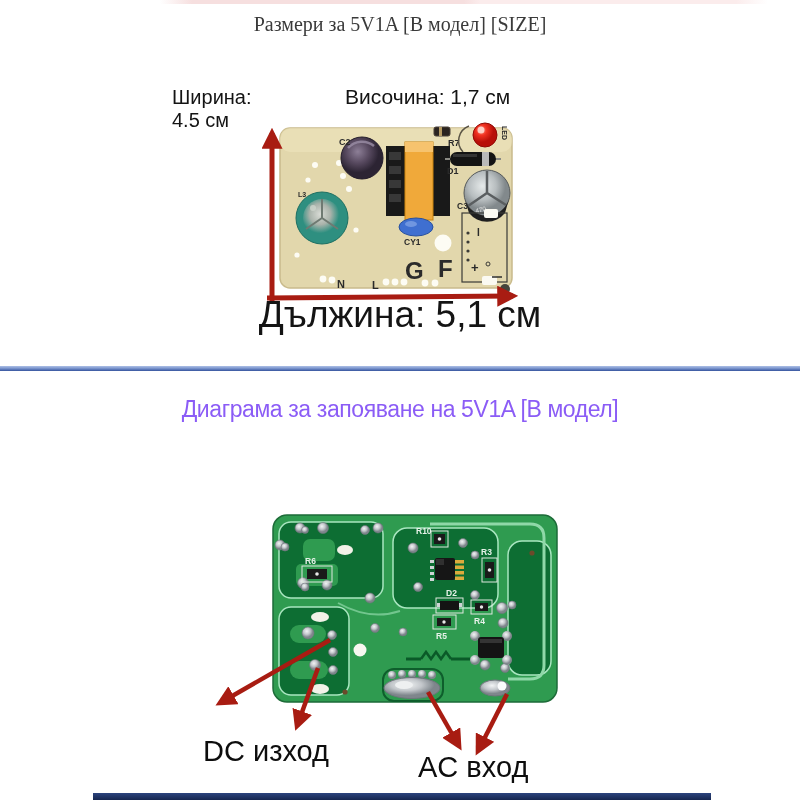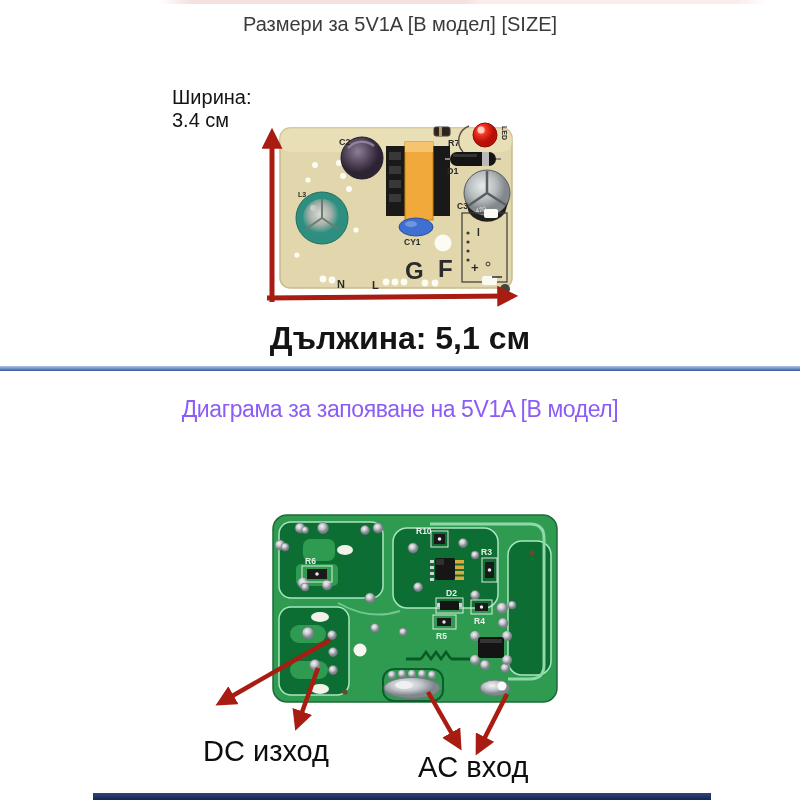--- a/index.html
+++ b/index.html
@@ -1,26 +1,26 @@
 <!DOCTYPE html>
 <html><head>
 <meta charset="utf-8">
 <style>
   html,body{margin:0;padding:0;background:#fff;}
   .canvas{position:relative;width:800px;height:800px;background:#ffffff;overflow:hidden;
           font-family:"Liberation Sans", sans-serif;color:#222;}
   .abs{position:absolute;}
   .top-strip{left:0;top:0;width:800px;height:4px;
     background:linear-gradient(90deg,#ffffff 0 20%,#f6dfdf 24% 58%,#fbecec 60% 92%,#ffffff 96%);}
-  .title1{left:50%;top:13px;transform:translateX(-50%);font-size:20px;color:#3a3a3a;white-space:nowrap;}
+  .title1{left:50%;top:13px;transform:translateX(-50%);font-size:20px;color:#3a3a3a;white-space:nowrap;font-family:Liberation Serif, serif;}
   .title2{left:50%;top:396px;transform:translateX(-50%);font-size:23px;letter-spacing:-0.4px;color:#8b5cf6;white-space:nowrap;}
   .dim{color:#141414;}
   .width-label{left:172px;top:86px;width:130px;font-size:20px;line-height:23px;}
   .height-label{left:345px;top:85px;font-size:21px;white-space:nowrap;}
-  .length-label{left:50%;top:320px;transform:translateX(-50%);font-size:32px;white-space:nowrap;font-weight:bold;}
+  .length-label{left:50%;top:294px;transform:translateX(-50%);font-size:37px;white-space:nowrap;}
   .dc-label{left:203px;top:735px;font-size:29px;color:#0d0d0d;white-space:nowrap;}
   .ac-label{left:418px;top:751px;font-size:29px;color:#0d0d0d;white-space:nowrap;}
   .divider{left:0;top:366px;width:800px;height:5px;
     background:linear-gradient(180deg,#adc0e6 0%,#7d97cf 45%,#35549e 100%);}
   .bottom-bar{left:93px;bottom:0;width:618px;height:7px;
     background:linear-gradient(180deg,#2c447e,#16264f);}
   svg{position:absolute;}
   svg text{font-family:"Liberation Sans", sans-serif;}
   .silk{fill:#2a2a2a;font-weight:bold;}
   .silkw{fill:#e7f2e9;font-weight:bold;}
@@ -29,23 +29,24 @@
 <body>
 
 <div class="canvas">
 
   <div class="abs top-strip"></div>
 
   <div class="abs title1">Размери за 5V1A [B модел] [SIZE]</div>
 
   <div class="abs width-label dim">
     <span>Ширина:</span><br>
-    <span>3.4 см</span>
+    <span>4.5 см</span>
   </div>
 
+  <div class="abs height-label dim">Височина: 1,7 см</div>
 
   <svg style="left:253px;top:108px" width="286" height="206" viewBox="0 0 286 206">
     <defs>
       <marker id="ah" viewBox="0 0 10 10" refX="7.5" refY="5" markerWidth="4.2" markerHeight="4.2" orient="auto-start-reverse">
         <path d="M0,0 L10,5 L0,10 z" fill="#a81c12"></path>
       </marker>
       <radialGradient id="capTop" cx="40%" cy="35%">
           <stop offset="0%" stop-color="#e6eaea"></stop>
           <stop offset="60%" stop-color="#b7bdbf"></stop>
           <stop offset="100%" stop-color="#82898c"></stop>

